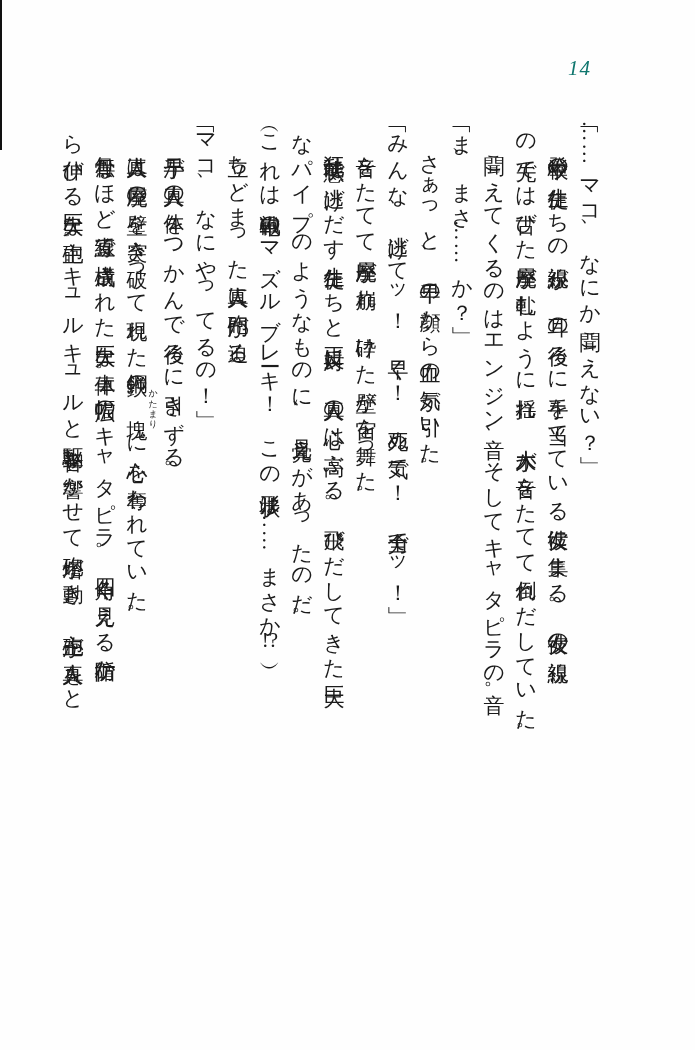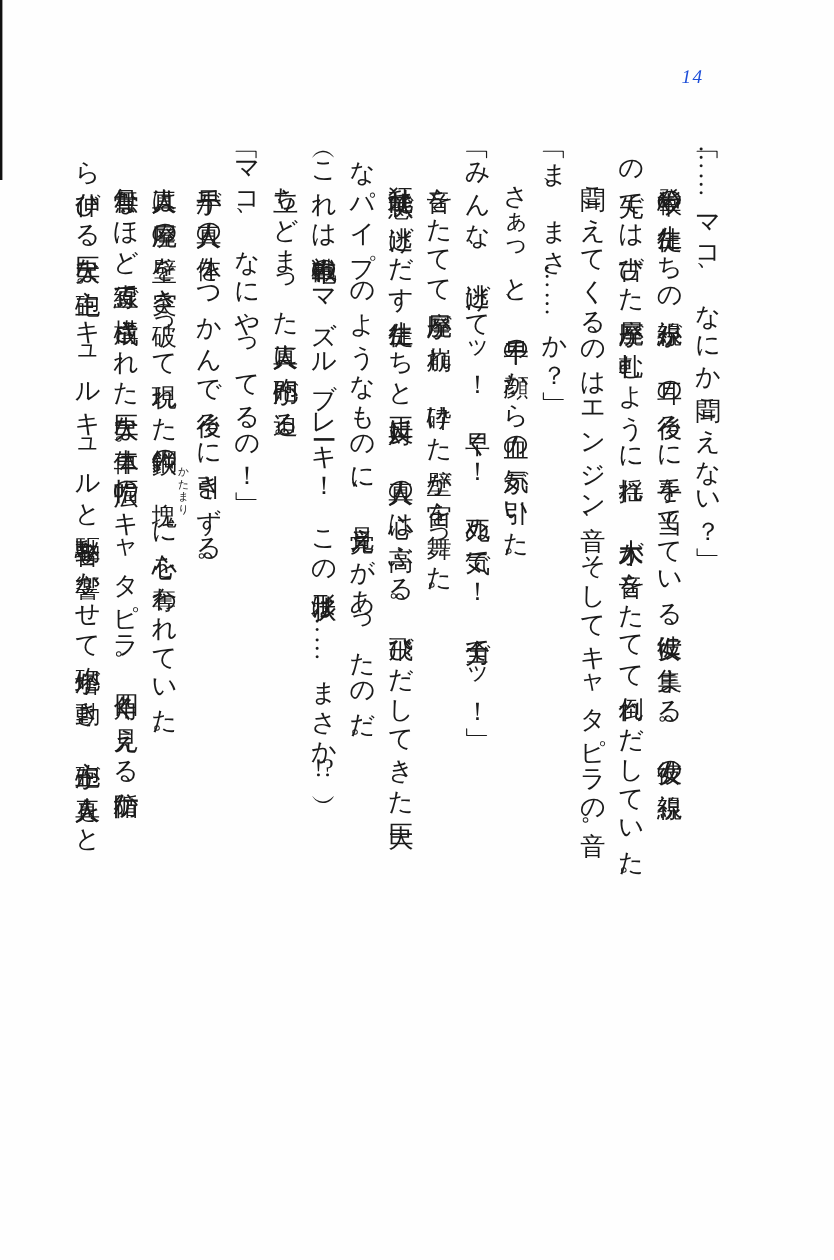--- a/index.html
+++ b/index.html
@@ -22,24 +22,24 @@
     left: 0;
     top: 0;
     width: 2px;
     height: 150px;
     background: #111;
   }
   .page-number {
     position: absolute;
     left: 568px;
     top: 56px;
-    font-size: 16px;
+    font-size: 21px;
     font-style: italic;
     letter-spacing: 1px;
-    color: #1d4ed8;
+    color: #0f766e;
   }
   .text-block {
     position: absolute;
     top: 119px;
     right: 89px;
     height: 885px;
     writing-mode: vertical-rl;
     text-orientation: mixed;
     font-size: 21px;
     line-height: 32px;

